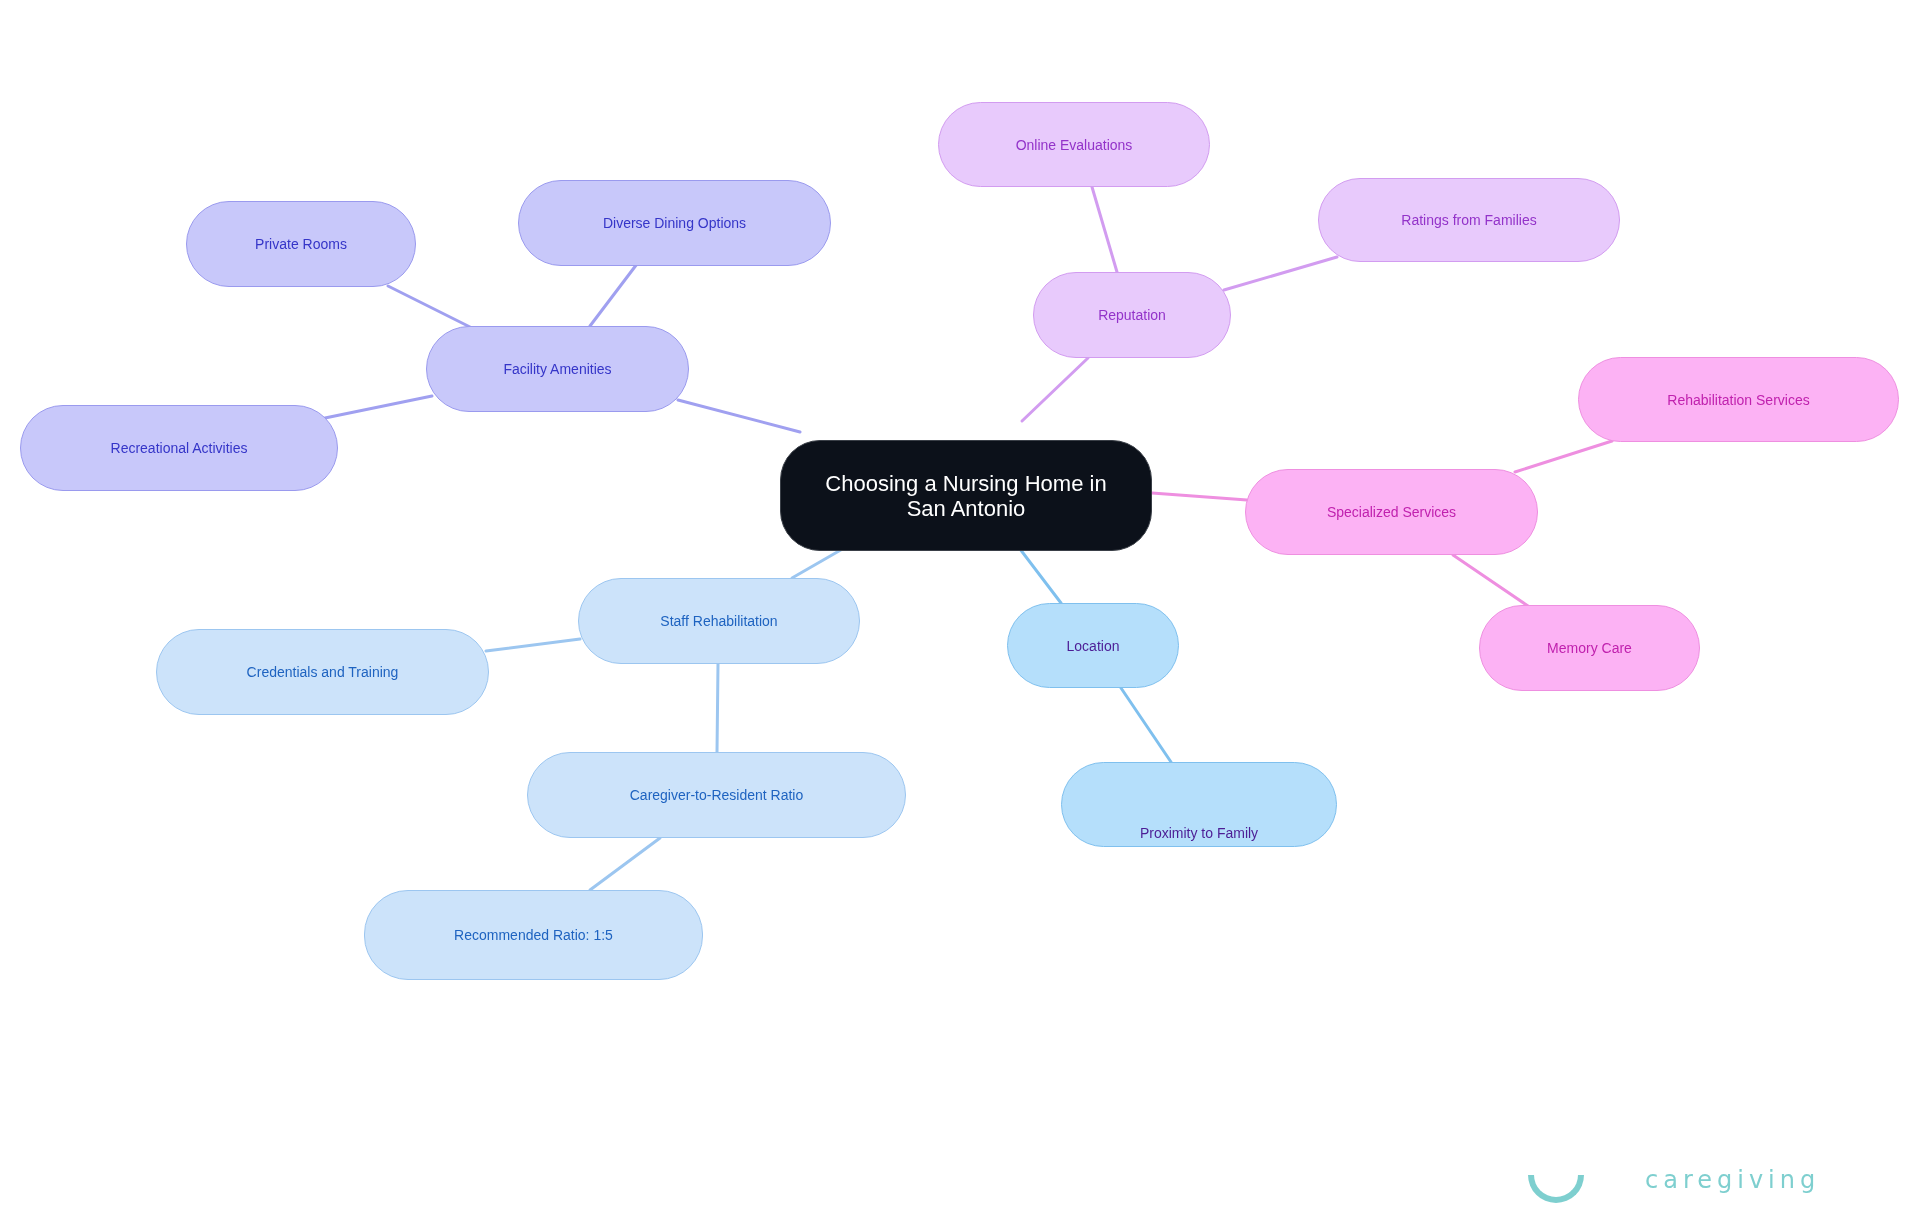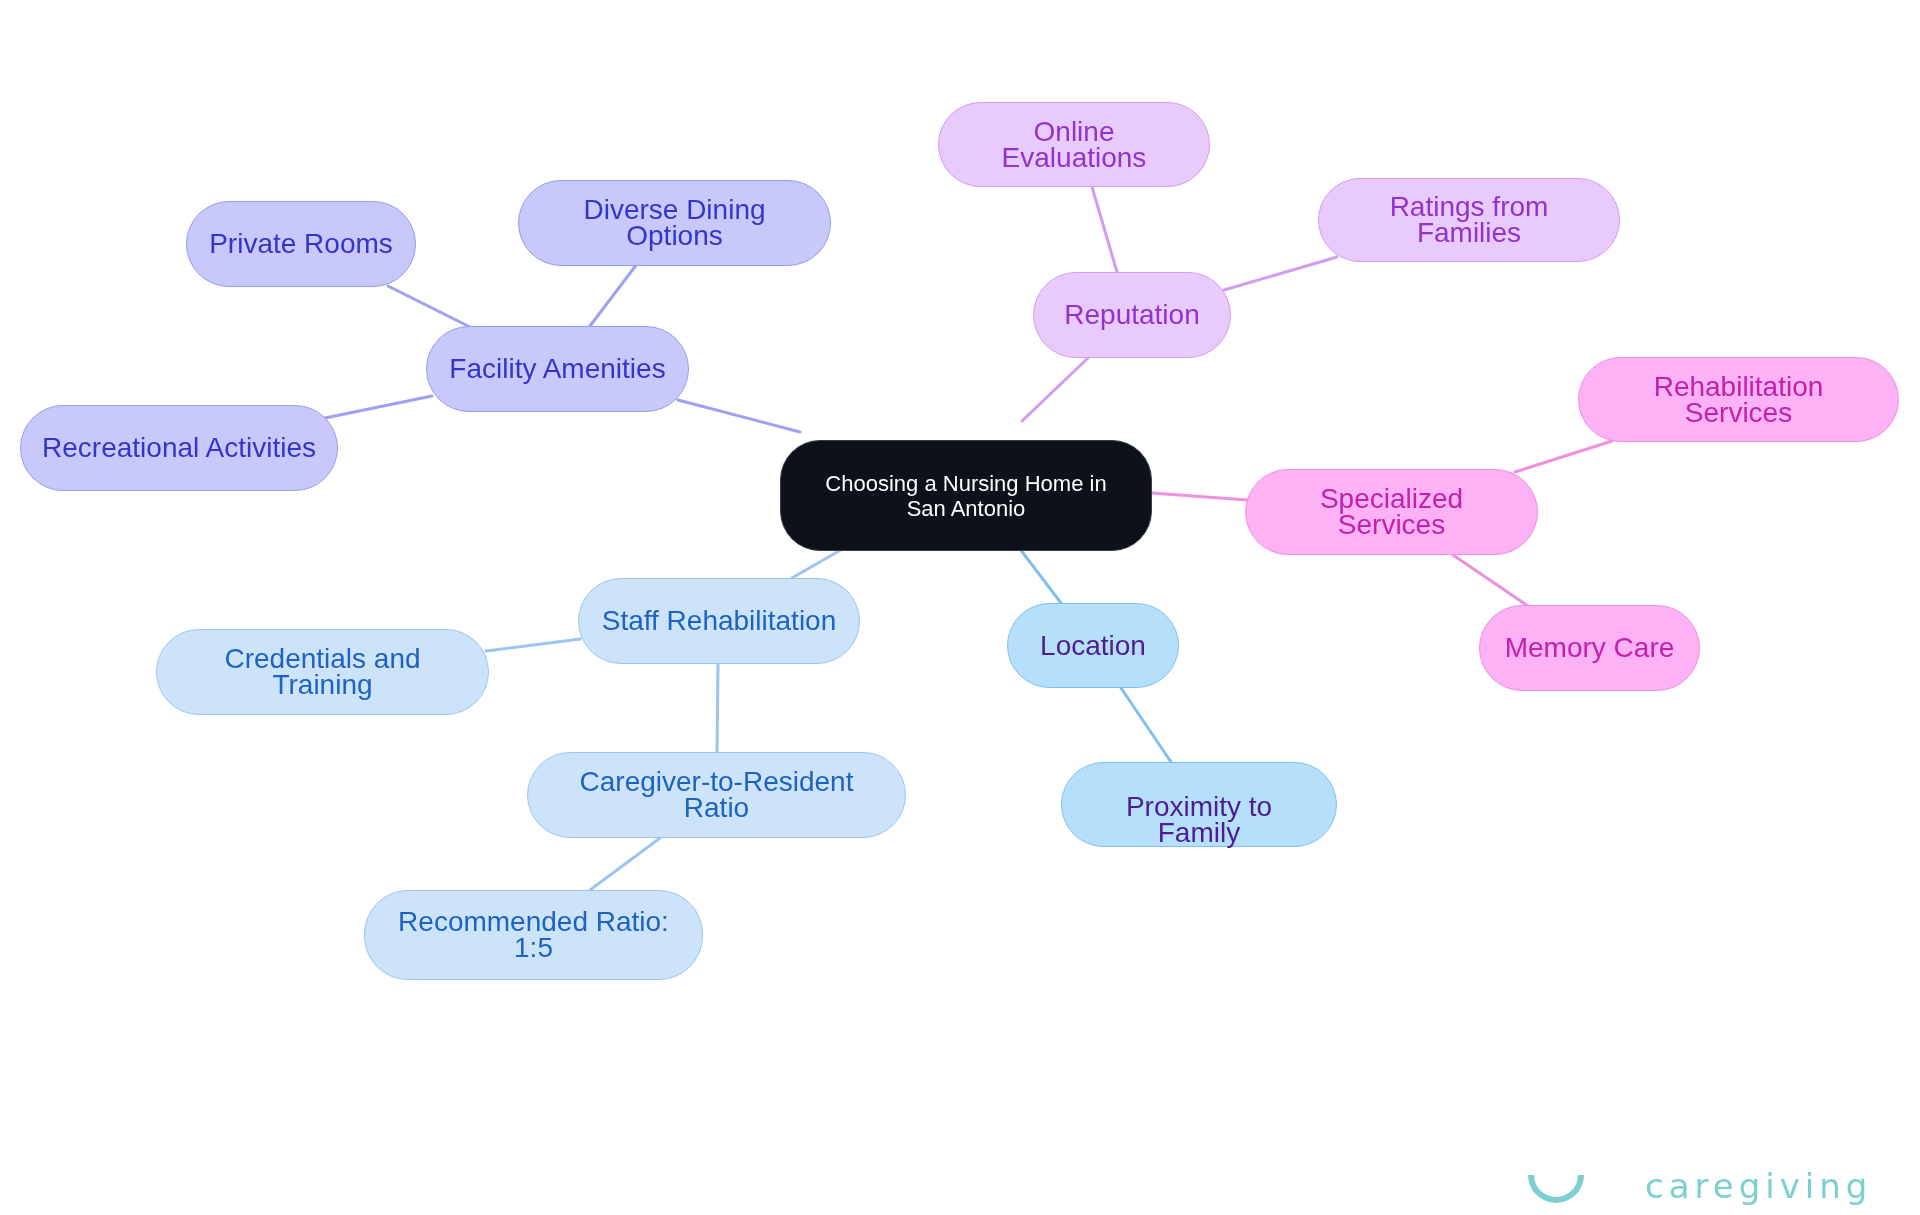--- a/index.html
+++ b/index.html
@@ -1,34 +1,34 @@
 <!DOCTYPE html>
 <html><head>
 <meta charset="utf-8">
 <style>
   html, body { margin:0; padding:0; background:#ffffff; }
   body { width:1920px; height:1215px; position:relative; overflow:hidden;
          font-family:"Liberation Sans", "DejaVu Sans", sans-serif; }
   #edges { position:absolute; left:0; top:0; width:1920px; height:1215px; }
   .node { position:absolute; box-sizing:border-box; border-radius:44px;
           display:flex; align-items:center; justify-content:center; text-align:center;
-          font-size:28px; line-height:26px; border:1.5px solid; cursor:pointer; }
+          font-size:14px; line-height:26px; border:1.5px solid; cursor:pointer; }
   .node span { display:block; padding:0 20px; }
   .root { background:#0c111a; border-color:#3a3f47; color:#ffffff; border-radius:40px; font-size:22px; line-height:25px;margin-top:19px; }
   .indigo { background:#c8c8fa; border-color:#9a9aee; color:#3535c8; }
   .purple { background:#e8cafc; border-color:#d29cf0; color:#9333c9; }
   .pink   { background:#fcb2f4; border-color:#ee8fe0; color:#c021ae; }
   .lblue  { background:#cce3fa; border-color:#9cc6f0; color:#1e63c0; }
   .sky    { background:#b5dffb; border-color:#7fc0ee; color:#4c1d95; }
   .logo { position:absolute; left:1420px; top:1100px; width:470px; height:110px; }
   .logo-main { position:absolute; left:0; top:0; font-family:"DejaVu Sans", sans-serif; font-weight:bold;
                font-size:60px; line-height:70px; color:#f47c6c; letter-spacing:1px; white-space:nowrap; }
   .logo-main .teal { color:#7ecfcf; }
   .logo-sub { position:absolute; left:225px; top:66px; font-family:"DejaVu Sans", sans-serif;
-              font-size:34px; letter-spacing:5px; color:#7ecfcf; white-space:nowrap; }
+              font-size:24px; letter-spacing:5px; color:#7ecfcf; white-space:nowrap; }
   .smile { position:absolute; left:108px; top:75px; width:44px; height:22px;
            border:6px solid #7ecfcf; border-top:none; border-radius:0 0 28px 28px; }
 </style>
 </head>
 <body>
 
 <svg id="edges" xmlns="http://www.w3.org/2000/svg" width="1920" height="1215">
   <g stroke-width="3" fill="none" stroke-linecap="round">
     <line x1="800" y1="432" x2="678" y2="400" stroke="#a0a0f0"></line>
     <line x1="472" y1="328" x2="388" y2="286" stroke="#a0a0f0"></line>

